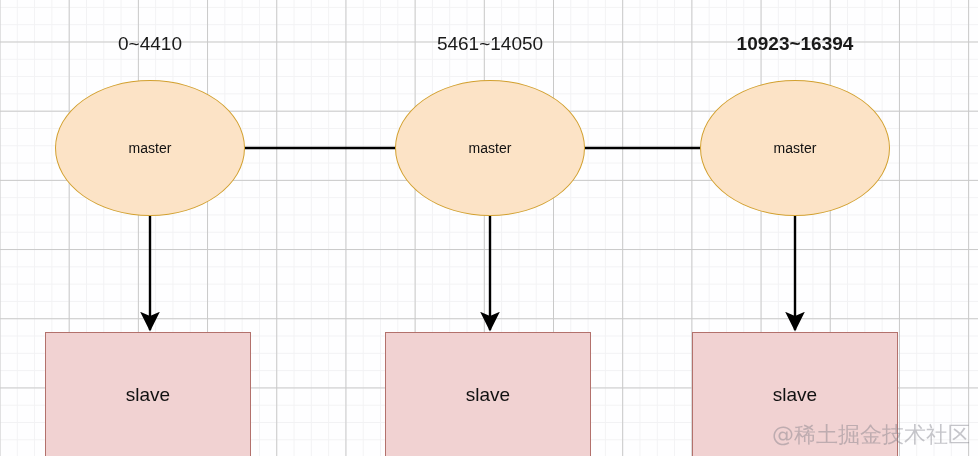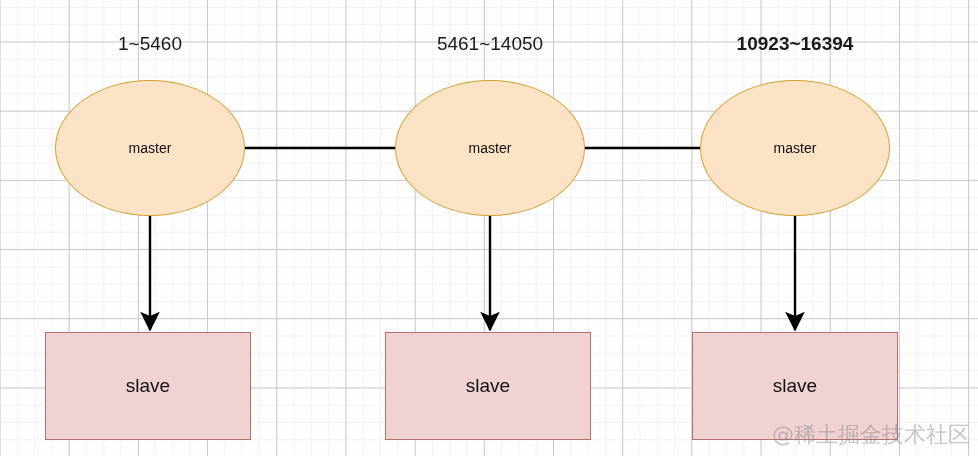--- a/index.html
+++ b/index.html
@@ -59,21 +59,21 @@
     align-items: center;
     justify-content: center;
   }
   .master-node .node-label {
     font-size: 14px;
     color: #111111;
   }
   .slave-node {
     position: absolute;
     width: 206px;
-    height: 108px;
+    height: 125px;
     background: #f1d2d2;
     border: 1.6px solid #b3716c;
     box-sizing: border-box;
     display: flex;
     align-items: center;
     justify-content: center;
   }
   .slave-node .node-label {
     font-size: 19px;
     color: #111111;
@@ -102,21 +102,21 @@
     </defs>
 
     <line x1="245" y1="148" x2="396" y2="148" stroke="#000000" stroke-width="2.4"></line>
     <line x1="585" y1="148" x2="700" y2="148" stroke="#000000" stroke-width="2.4"></line>
 
     <line x1="150" y1="214" x2="150" y2="330" stroke="#000000" stroke-width="2.4" marker-end="url(#arrowhead)"></line>
     <line x1="490" y1="214" x2="490" y2="330" stroke="#000000" stroke-width="2.4" marker-end="url(#arrowhead)"></line>
     <line x1="795" y1="214" x2="795" y2="330" stroke="#000000" stroke-width="2.4" marker-end="url(#arrowhead)"></line>
   </svg>
 
-  <div class="range-label" style="left:150px; top:33px;">1~5460</div>
+  <div class="range-label" style="left:150px; top:33px;">0~4410</div>
   <div class="range-label" style="left:490px; top:33px;">5461~14050</div>
   <div class="range-label" style="left:795px; top:33px;font-weight:bold;">10923~16394</div>
 
   <div class="master-node" style="left:55px; top:80px;">
     <span class="node-label">master</span>
   </div>
   <div class="master-node" style="left:395px; top:80px;">
     <span class="node-label">master</span>
   </div>
   <div class="master-node" style="left:700px; top:80px;">

